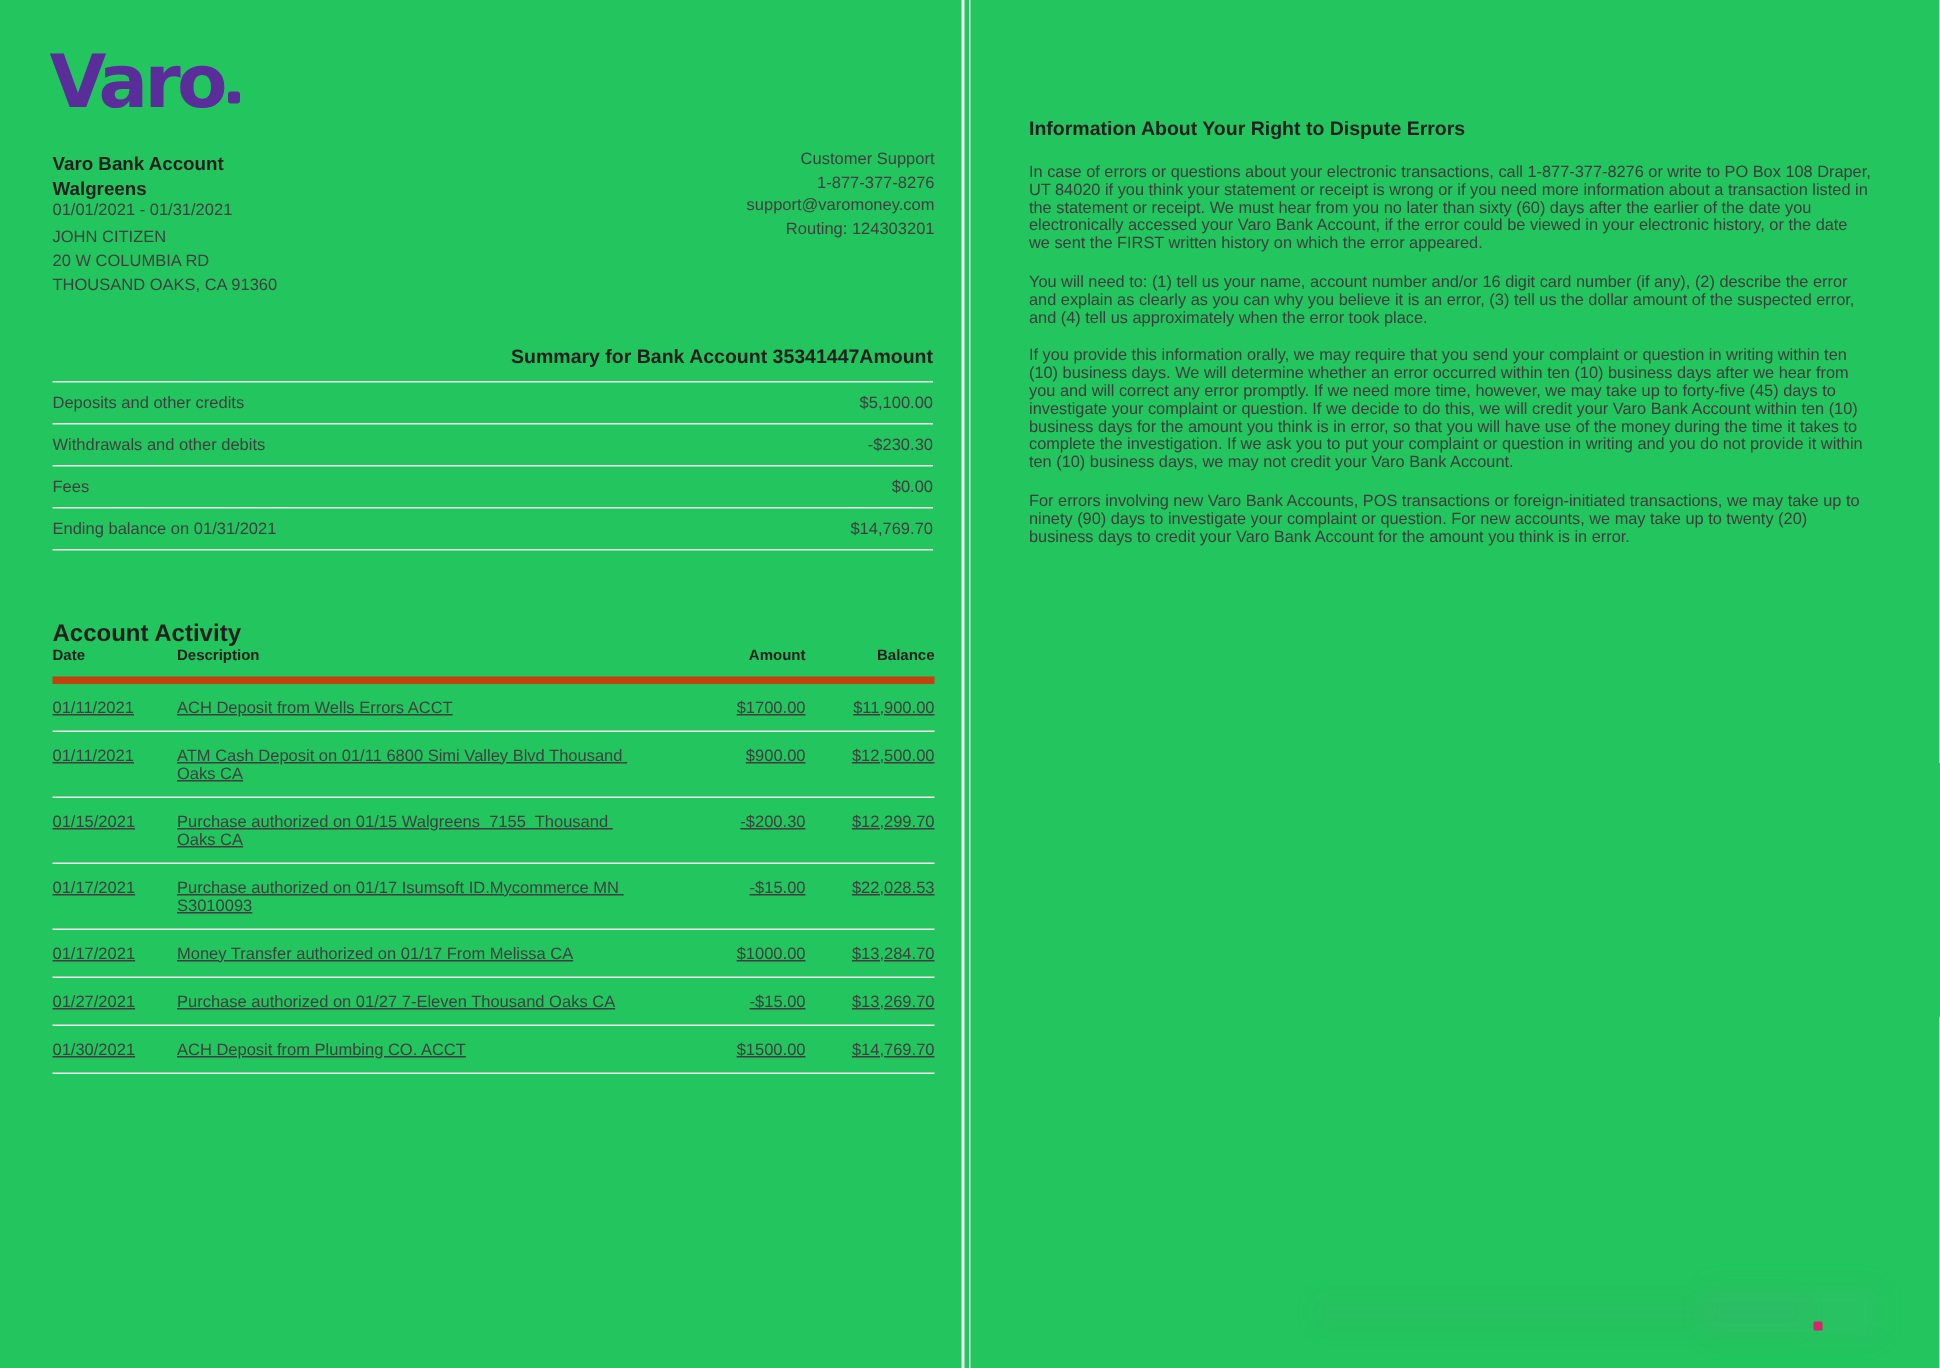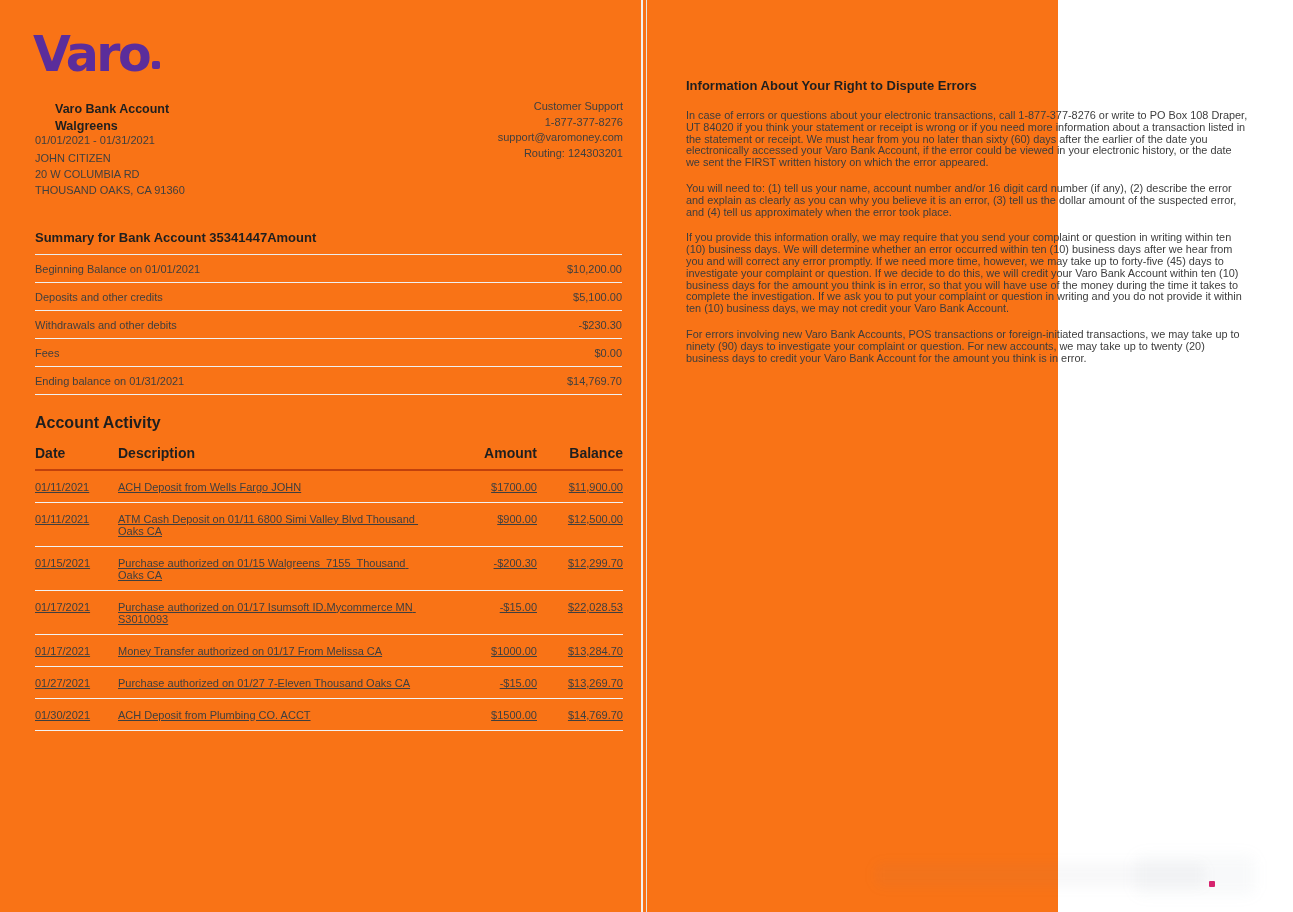--- a/index.html
+++ b/index.html
@@ -1,46 +1,46 @@
 <!DOCTYPE html>
 <html><head>
 <meta charset="utf-8">
 <style>
   * { margin:0; padding:0; box-sizing:border-box; }
   html,body { width:1293px; height:912px; background:#ffffff; }
   body { font-family:"Liberation Sans", sans-serif; color:#3f3f3f; overflow:hidden; }
-  .page { position:relative; width:1058px; height:912px; background:#f97316; }
+  .page { position:relative; width:1293px; height:912px; background:#22c55e; }
 
   
   .logo { position:absolute; left:33px; top:30px; font-size:49px; font-weight:800;
           color:#5b2d9b; letter-spacing:-2.5px; line-height:1; font-family:"DejaVu Sans", sans-serif; }
   .logo-dot { display:inline-block; width:8px; height:8px; background:#5b2d9b;
               border-radius:2px; margin-left:3px; margin-bottom:2px; }
 
   .stmt-title { position:absolute; left:35px; top:101px; font-size:12.5px; font-weight:bold;
-                color:#1f1f1f; line-height:17px;margin-left:20px; }
+                color:#1f1f1f; line-height:17px; }
   .stmt-period { position:absolute; left:35px; top:134px; font-size:11px; color:#3f3f3f; }
 
   .addr { position:absolute; left:35px; top:150px; font-size:11px; line-height:16px; color:#3f3f3f; }
 
   .support { position:absolute; left:380px; top:99px; width:243px; text-align:right;
              font-size:11px; line-height:15.7px; color:#3f3f3f; }
 
   .summary { position:absolute; left:35px; top:230px; width:587px; }
-  .summary-head { display:flex; justify-content:flex-start; align-items:baseline;
+  .summary-head { display:flex; justify-content:flex-end; align-items:baseline;
                   font-size:13px; font-weight:bold; color:#1f1f1f;
                   padding-bottom:9px; border-bottom:1px solid #ececec; }
   .summary-row { display:flex; justify-content:space-between; font-size:11px;
                  padding:7.5px 0; border-bottom:1px solid #f0f0f0; }
 
   .activity { position:absolute; left:35px; top:414px; width:588px; }
   .activity-title { font-size:16px; font-weight:bold; color:#1f1f1f; }
   .act-grid { display:grid; grid-template-columns:83px 314px 105px 86px; }
-  .act-header { margin-top:13px; font-size:14px; font-weight:bold; color:#1f1f1f;
-                padding-bottom:8px; border-bottom:2px solid #c2410c; }
+  .act-header { font-size:10px; font-weight:bold; color:#1f1f1f;
+                padding-bottom:8px; border-bottom:5px solid #c2410c; }
   .act-row { font-size:11px; padding:9.5px 0; border-bottom:1px solid #f2f2f2;text-decoration:underline; }
   .col-amount, .col-balance { text-align:right; }
   .desc { white-space:pre-wrap; }
 
   
   .divider-a { position:absolute; left:641px; top:0; width:2px; height:912px; background:#f1f1f1; }
   .divider-b { position:absolute; left:646px; top:0; width:1px; height:912px; background:#e4e4e4; }
 
   
   .dispute { position:absolute; left:686px; top:78px; width:562px; }
@@ -81,24 +81,20 @@
     <div>support@varomoney.com</div>
     <div>Routing: 124303201</div>
   </div>
 
   <div class="summary">
     <div class="summary-head">
       <span>Summary for Bank Account 35341447</span>
       <span>Amount</span>
     </div>
     <div class="summary-row">
-      <span>Beginning Balance on 01/01/2021</span>
-      <span>$10,200.00</span>
-    </div>
-    <div class="summary-row">
       <span>Deposits and other credits</span>
       <span>$5,100.00</span>
     </div>
     <div class="summary-row">
       <span>Withdrawals and other debits</span>
       <span>-$230.30</span>
     </div>
     <div class="summary-row">
       <span>Fees</span>
       <span>$0.00</span>
@@ -112,21 +108,21 @@
   <div class="activity">
     <div class="activity-title">Account Activity</div>
     <div class="act-grid act-header">
       <span>Date</span>
       <span>Description</span>
       <span class="col-amount">Amount</span>
       <span class="col-balance">Balance</span>
     </div>
     <div class="act-grid act-row">
       <span>01/11/2021</span>
-      <span class="desc">ACH Deposit from Wells Fargo JOHN</span>
+      <span class="desc">ACH Deposit from Wells Errors ACCT</span>
       <span class="col-amount">$1700.00</span>
       <span class="col-balance">$11,900.00</span>
     </div>
     <div class="act-grid act-row">
       <span>01/11/2021</span>
       <span class="desc">ATM Cash Deposit on 01/11 6800 Simi Valley Blvd Thousand Oaks CA</span>
       <span class="col-amount">$900.00</span>
       <span class="col-balance">$12,500.00</span>
     </div>
     <div class="act-grid act-row">

